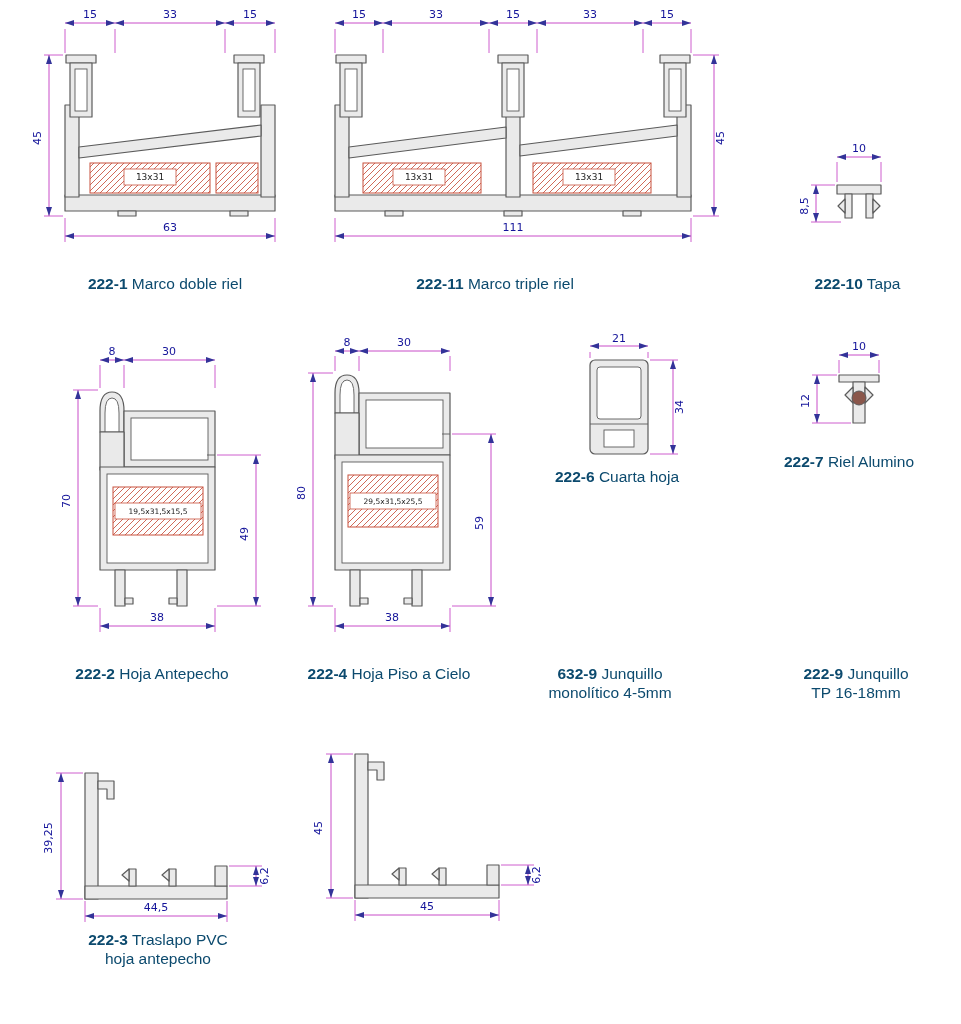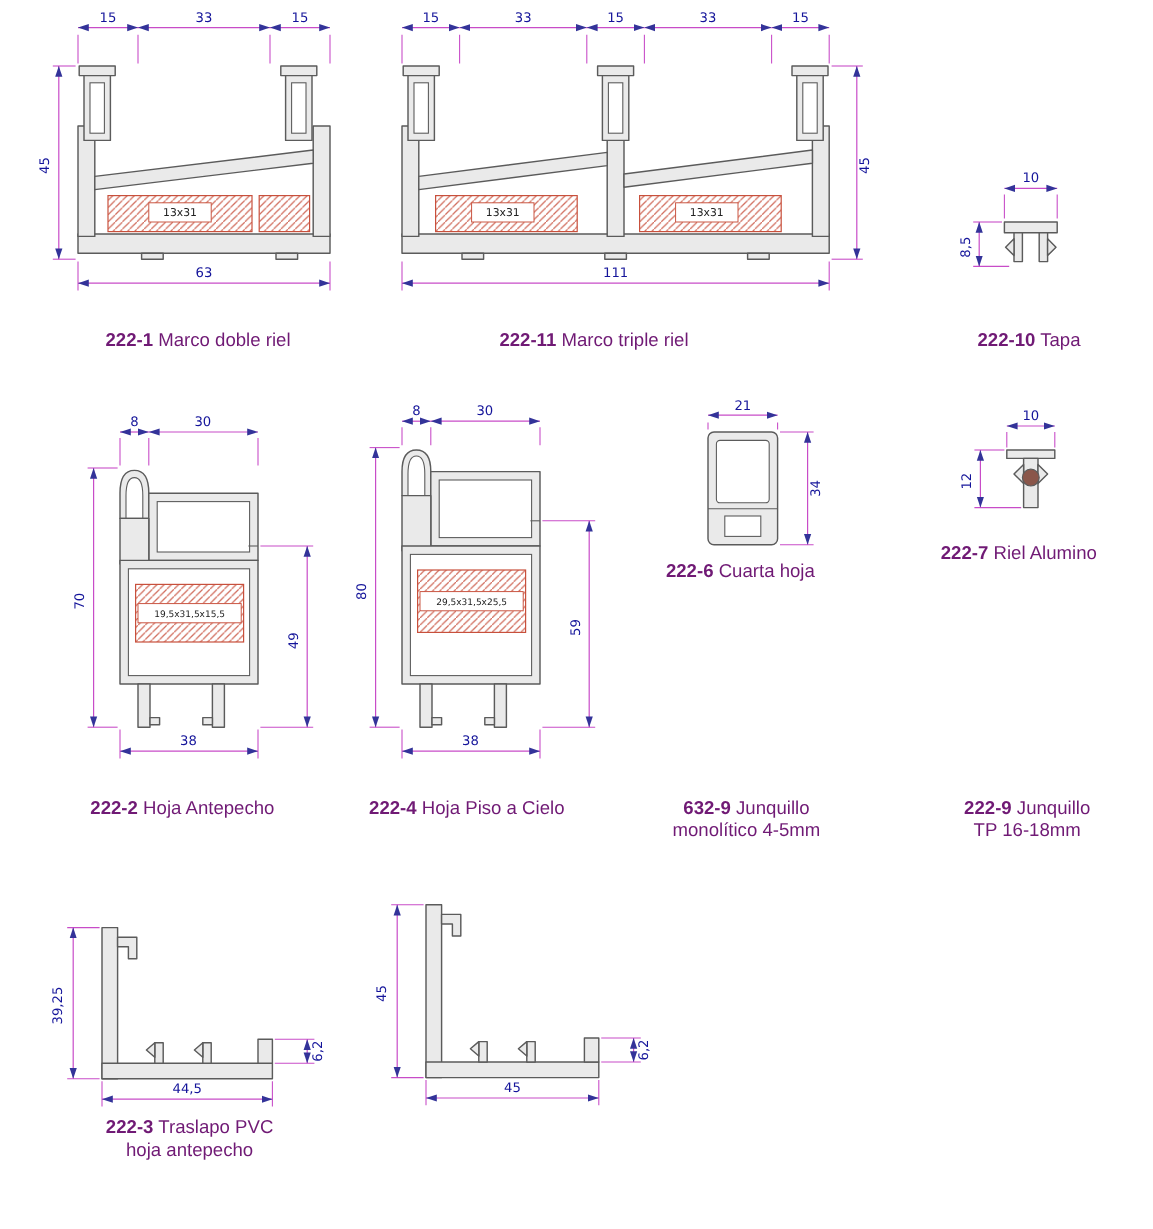--- a/index.html
+++ b/index.html
@@ -1,20 +1,20 @@
 <!DOCTYPE html>
 <html><head>
 <meta charset="utf-8">
 <style>
   *{margin:0;padding:0;box-sizing:border-box}
   html,body{background:#fff}
   .page{position:relative;width:961px;height:1024px;background:#ffffff;overflow:hidden;font-family:"Liberation Sans",sans-serif}
   .fig{position:absolute}
   svg{display:block;overflow:visible}
-  .caption{position:absolute;text-align:center;font-size:15.5px;line-height:19px;color:#701a75;font-family:"Liberation Sans",sans-serif}
+  .caption{position:absolute;text-align:center;font-size:15.5px;line-height:19px;color:#0c4a6e;font-family:"Liberation Sans",sans-serif}
   .caption b{font-weight:bold}
   
   .ext{stroke:#c84cc8;stroke-width:0.9;fill:none}
   .dim{stroke:#c84cc8;stroke-width:1;fill:none}
   .dt{fill:#14149a;font-size:11px;font-family:"DejaVu Sans",sans-serif;text-anchor:middle}
   
   .prof{fill:#eaeaea;stroke:#5b5b5b;stroke-width:1.2;stroke-linejoin:round}
   .cav{fill:#ffffff;stroke:#5b5b5b;stroke-width:0.9}
   .pln{stroke:#5b5b5b;stroke-width:0.9}
   .rbg{fill:#ffffff}
@@ -380,21 +380,21 @@
   <span>Hoja Piso a Cielo</span>
 </div>
 <div class="caption" style="left:527px;top:467px;width:180px">
   <b>222-6</b>
   <span>Cuarta hoja</span>
 </div>
 <div class="caption" style="left:749px;top:452px;width:200px">
   <b>222-7</b>
   <span>Riel Alumino</span>
 </div>
-<div class="caption" style="left:532px;top:664px;width:180px">
+<div class="caption" style="left:520px;top:664px;width:180px">
   <b>632-9</b>
   <span>Junquillo</span><br>
   <span>monolítico 4-5mm</span>
 </div>
 <div class="caption" style="left:766px;top:664px;width:180px">
   <b>222-9</b>
   <span>Junquillo</span><br>
   <span>TP 16-18mm</span>
 </div>
 <div class="caption" style="left:48px;top:930px;width:220px">

